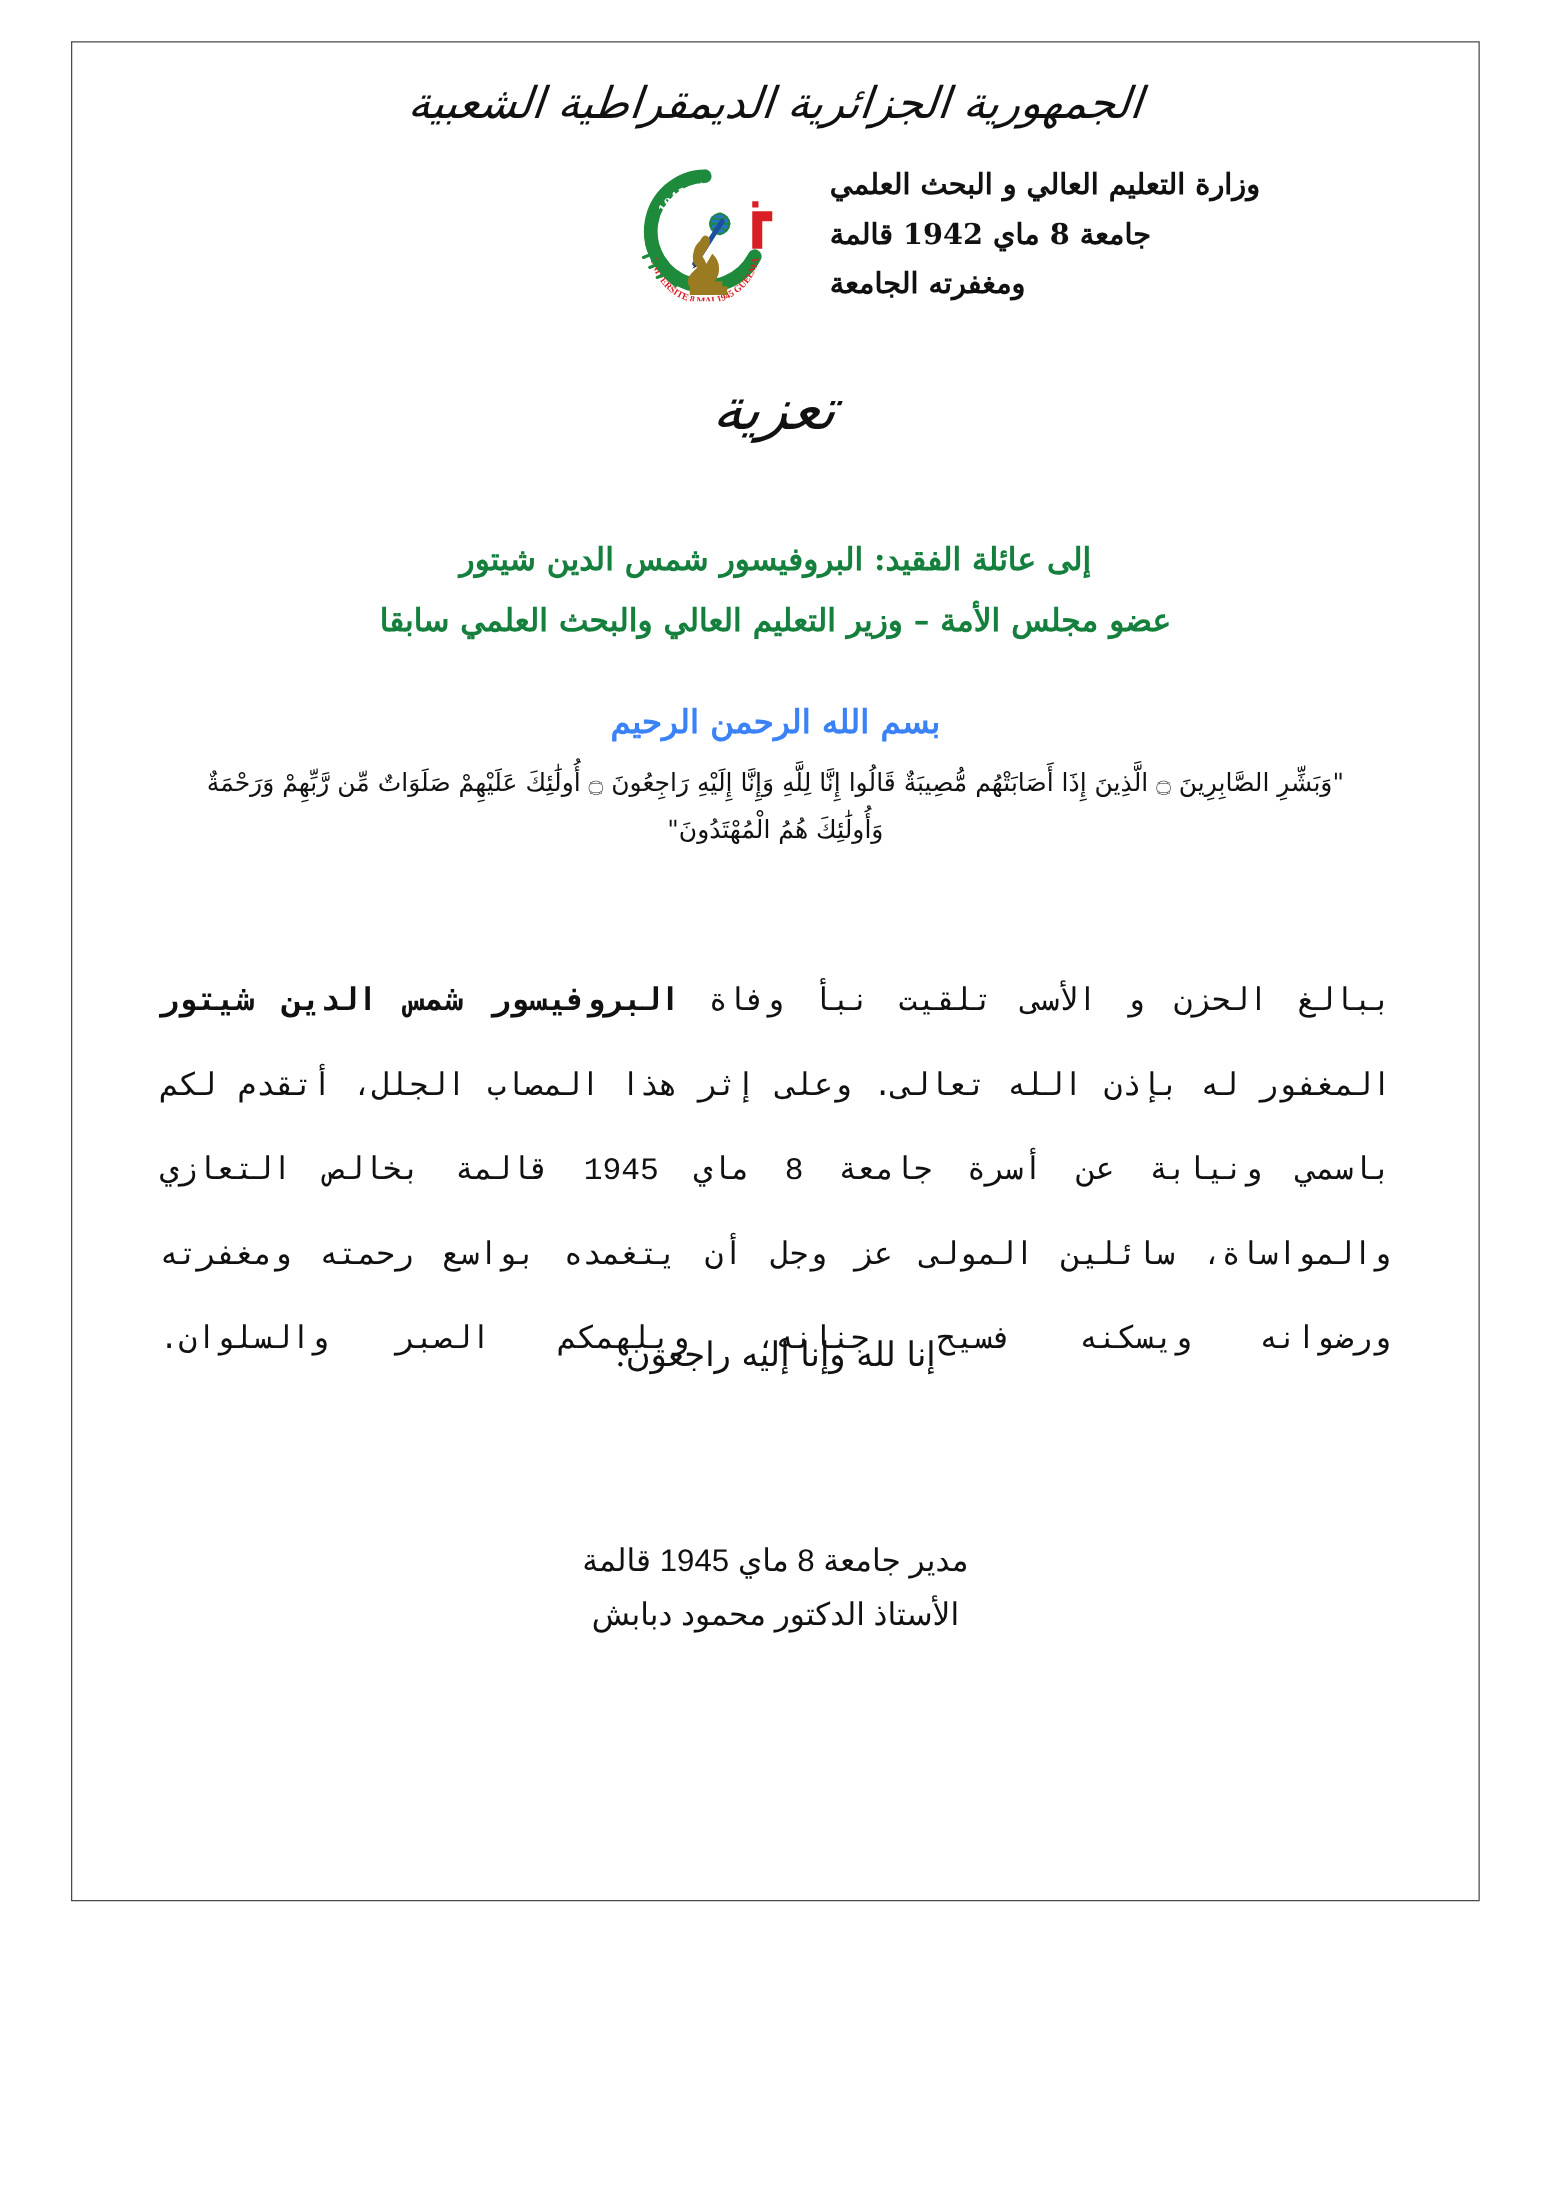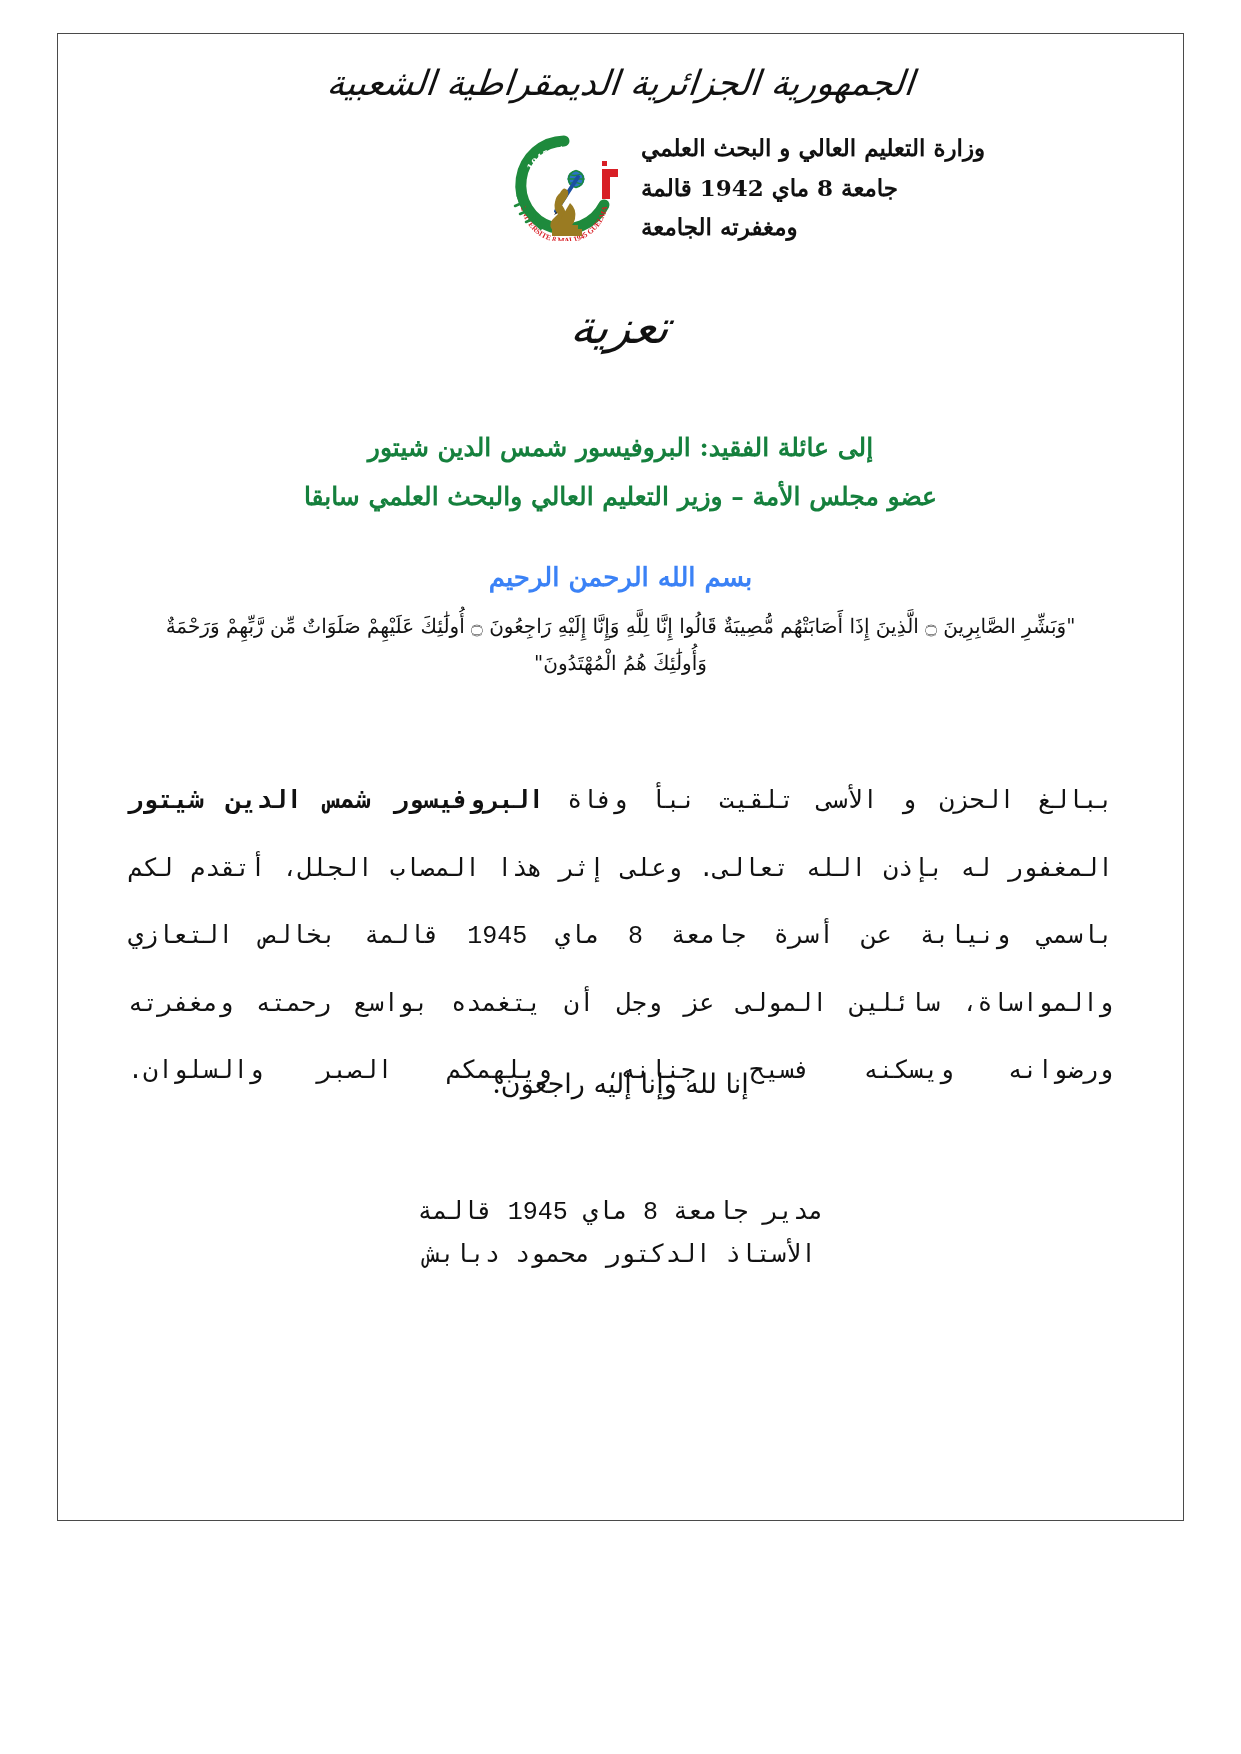--- a/index.html
+++ b/index.html
@@ -58,21 +58,21 @@
     top: 128px;
     width: 460px;
     text-align: left;
     direction: rtl;
     font-family: "DejaVu Serif", "Liberation Serif", serif;
     font-size: 23px;
     font-weight: 700;
     color: #111;
     line-height: 1.72;
   }
-  .header-block div { white-space: nowrap; }
+  .header-block div { white-space: nowrap; margin-left: 23px; }
 
   
   .doc-title {
     position: absolute;
     left: 0;
     right: 0;
     top: 300px;
     text-align: center;
     font-family: "DejaVu Serif", "Liberation Serif", serif;
     font-size: 46px;
@@ -149,24 +149,24 @@
     font-size: 27px;
     font-weight: 400;
     color: #111;
   }
 
   
   .signature {
     position: absolute;
     left: 0;
     right: 0;
-    top: 1191px;
-    text-align: center;
-    direction: rtl;
-    font-family: Liberation Mono, monospace;
+    top: 1228px;
+    text-align: center;
+    direction: rtl;
+    font-family: Liberation Sans, sans-serif;
     font-size: 25px;
     color: #111;
     line-height: 1.72;
   }
 </style>
 </head>
 <body>
 
 <div class="page">
 

